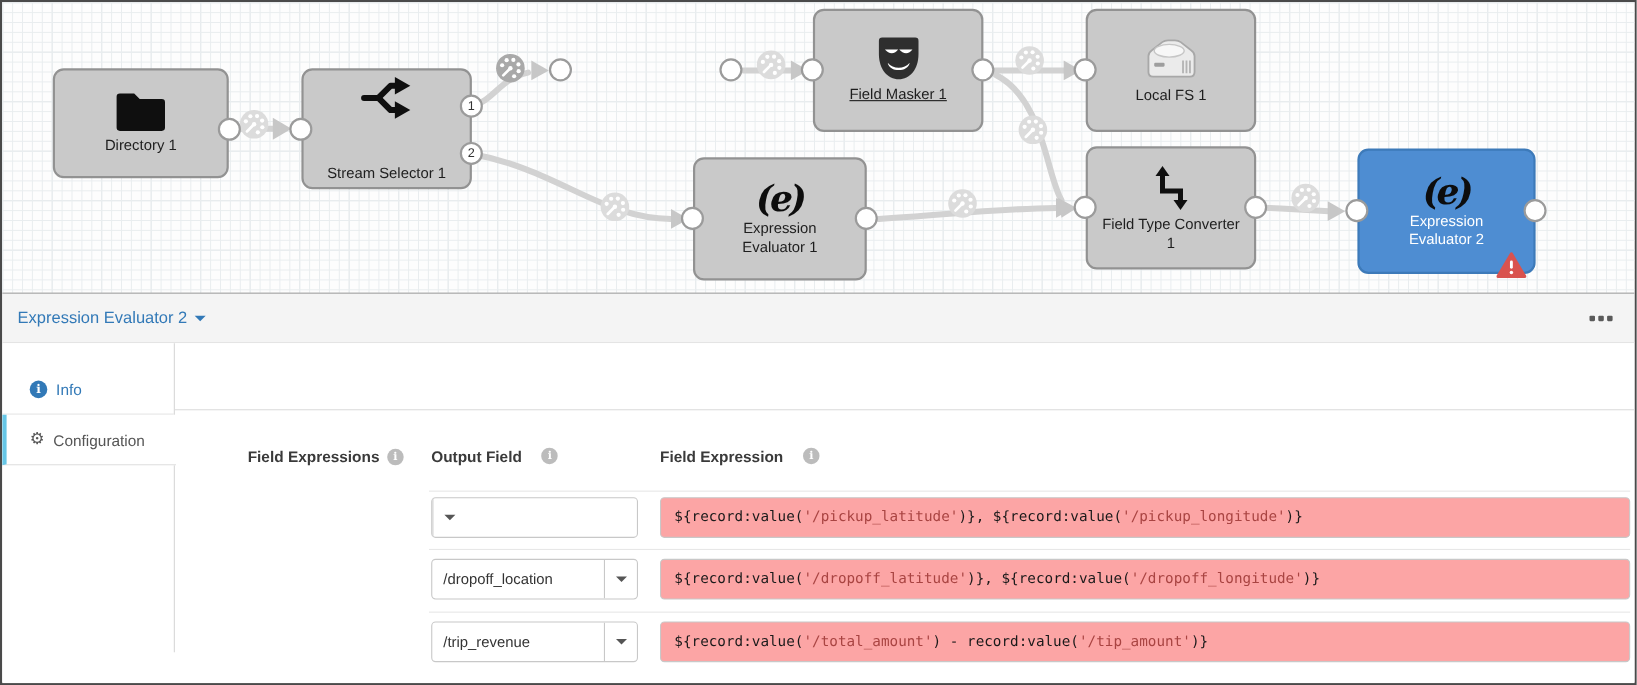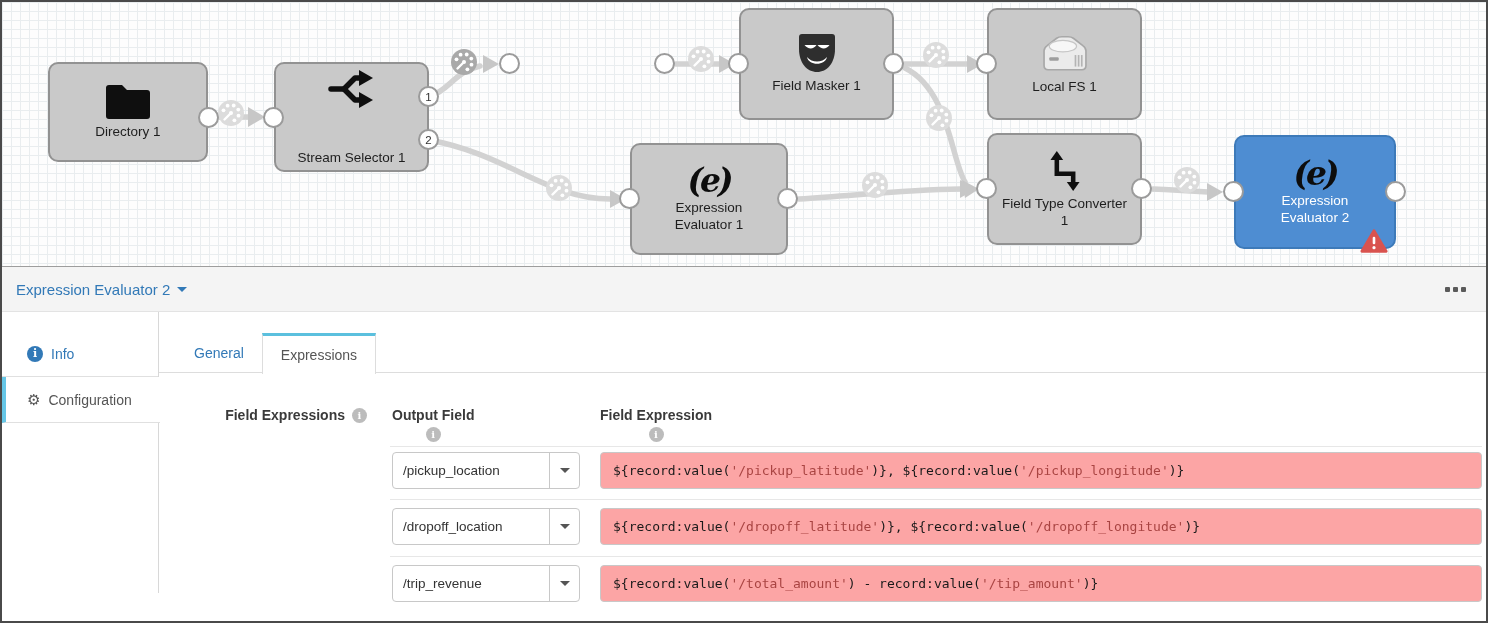--- a/index.html
+++ b/index.html
@@ -48,21 +48,21 @@
   .gear { font-size:15px; color:#555; line-height:1; }
 
   .tabs { position:absolute; left:174px; top:21px; height:39px; display:flex; z-index:2; }
   .tab { display:flex; align-items:center; padding:0 18px; font-size:14px; color:#3279b7; cursor:pointer; }
   .tab.active { border:1px solid #ddd; border-top:3px solid #5bc0de; border-bottom:none; background:#fff;
     height:41px; color:#555; }
   .tabs-rule { position:absolute; left:157px; right:0; top:60px; height:1px; background:#ddd; }
 
   .section-label { position:absolute; left:0; top:95px; width:365px; display:flex; justify-content:flex-end;
     align-items:center; gap:7px; font-weight:bold; font-size:14px; color:#3a3a3a; }
-  .col-label { position:absolute; top:95px; display:flex; align-items:center; gap:4px; font-weight:bold; font-size:14px; color:#3a3a3a;flex-direction:column; }
+  .col-label { position:absolute; top:95px; display:flex; gap:18px; font-weight:bold; font-size:14px; color:#3a3a3a; }
   .info-badge { width:15px; height:15px; border-radius:50%; background:#bcbcbc; color:#fff;
     font:bold 10px "DejaVu Serif", serif; display:flex; align-items:center; justify-content:center; cursor:pointer; }
 
   .sep { position:absolute; left:388px; right:4px; height:1px; background:#e7e7e7; }
   .field-select { position:absolute; left:390px; width:188px; height:37px; border:1px solid #c8c8c8;
     border-radius:4px; background:#fff; display:flex; align-items:stretch; overflow:hidden; cursor:pointer; }
   .fs-text { flex:1; display:flex; align-items:center; padding:0 10px; font-size:13.5px; color:#333;
     white-space:nowrap; overflow:hidden; }
   .fs-caret { width:30px; border-left:1px solid #c8c8c8; display:flex; align-items:center; justify-content:center; }
   .fs-caret b { width:0; height:0; border-left:5px solid transparent; border-right:5px solid transparent; border-top:5px solid #555; }
@@ -142,21 +142,21 @@
               <path d="M15 22 l11 11 h4"></path>
           </g>
           <polygon points="30,3 44,11 30,19" fill="#0f0f0f"></polygon>
           <polygon points="30,25 44,33 30,41" fill="#0f0f0f"></polygon>
         </svg>
       </span>
       <span>Stream Selector 1</span>
     </div>
 
 
-    <div class="node" style="left:737px;top:6px;width:155px;height:112px;">
+    <div class="node" style="left:737px;top:6px;width:155px;height:112px;text-decoration:underline;">
       <span class="node-icon">
         <svg width="44" height="42" viewBox="0 0 44 42">
           <path d="M4 4 a3 3 0 0 1 3-3 h30 a3 3 0 0 1 3 3 v12 c0 14 -8 23 -18 23 S4 30 4 16 z" fill="#2e2e2e"></path>
           <path d="M9.5 12 c3.5 4.5 9 4.5 12 0 z" fill="#fff"></path>
           <path d="M22.5 12 c3.5 4.5 9 4.5 12 0 z" fill="#fff"></path>
           <path d="M12 24 c5 6 15 6 20 0 c-1.5 9 -18.5 9 -20 0 z" fill="#fff"></path>
         </svg>
       </span>
       <span>Field Masker 1</span>
     </div>
@@ -244,49 +244,40 @@
 
     <div class="side-item" style="top:19px;">
       <span class="icon-circle">i</span>
       <span>Info</span>
     </div>
     <div class="side-item active" style="top:65px;">
       <span class="gear">⚙</span>
       <span>Configuration</span>
     </div>
 
-    <div class="tabs">
-      <div class="tab">
-          <span>General</span>
-        </div>
-      <div class="tab active">
-          <span>Expressions</span>
-        </div>
-    </div>
     <div class="tabs-rule"></div>
 
     <div class="section-label">
       <span>Field Expressions</span>
       <span class="info-badge">i</span>
     </div>
     <div class="col-label" style="left:390px;">
       <span>Output Field</span>
       <span class="info-badge">i</span>
     </div>
     <div class="col-label" style="left:598px;">
       <span>Field Expression</span>
       <span class="info-badge">i</span>
     </div>
 
     <div class="sep" style="top:134px;"></div>
     <div class="sep" style="top:187px;"></div>
     <div class="sep" style="top:244px;"></div>
 
     <div class="field-select" style="top:140px;">
-      <span class="fs-text">/pickup_location</span>
       <span class="fs-caret">
           <b></b>
         </span>
     </div>
     <div class="expr" style="top:140px;">
         <span>${record:value(</span>
         <span class="str">'/pickup_latitude'</span>
         <span>)}, ${record:value(</span>
         <span class="str">'/pickup_longitude'</span>
         <span>)}</span>

